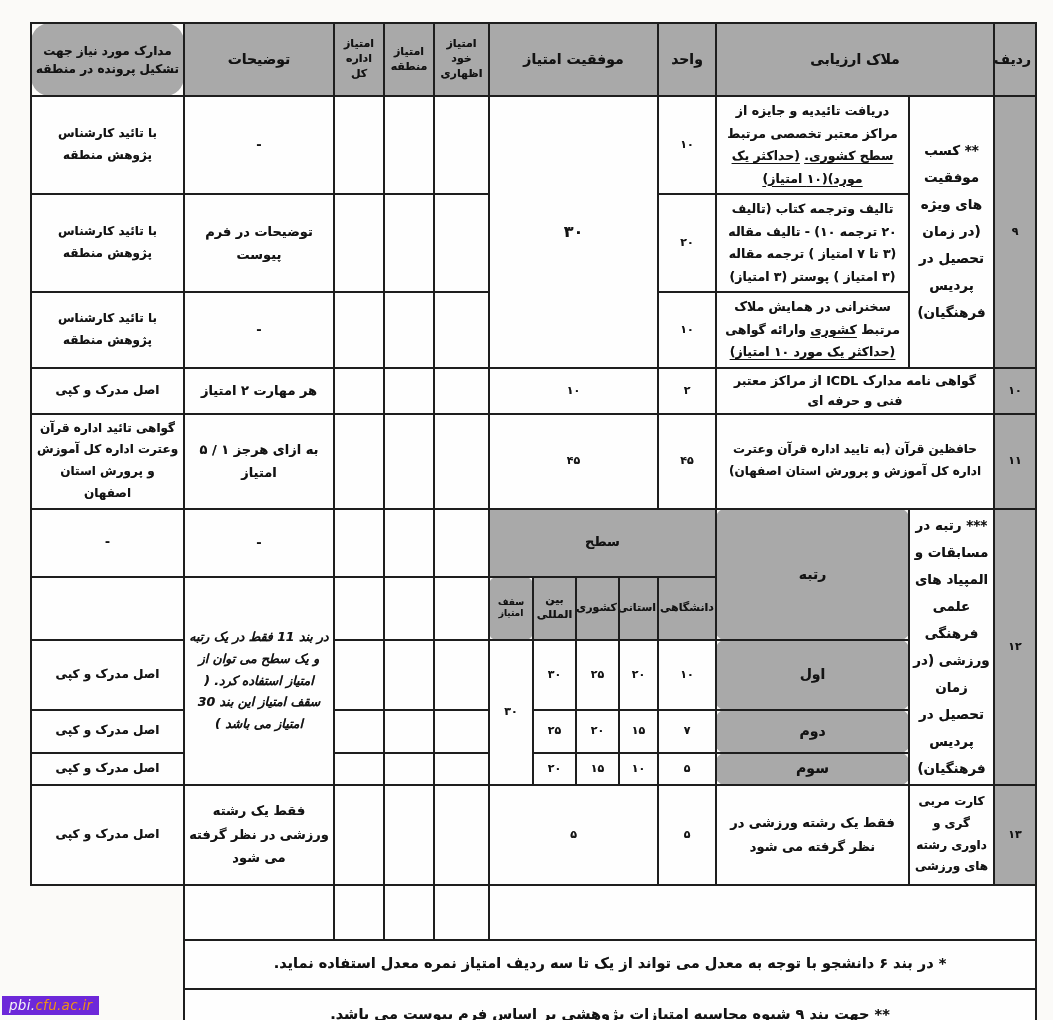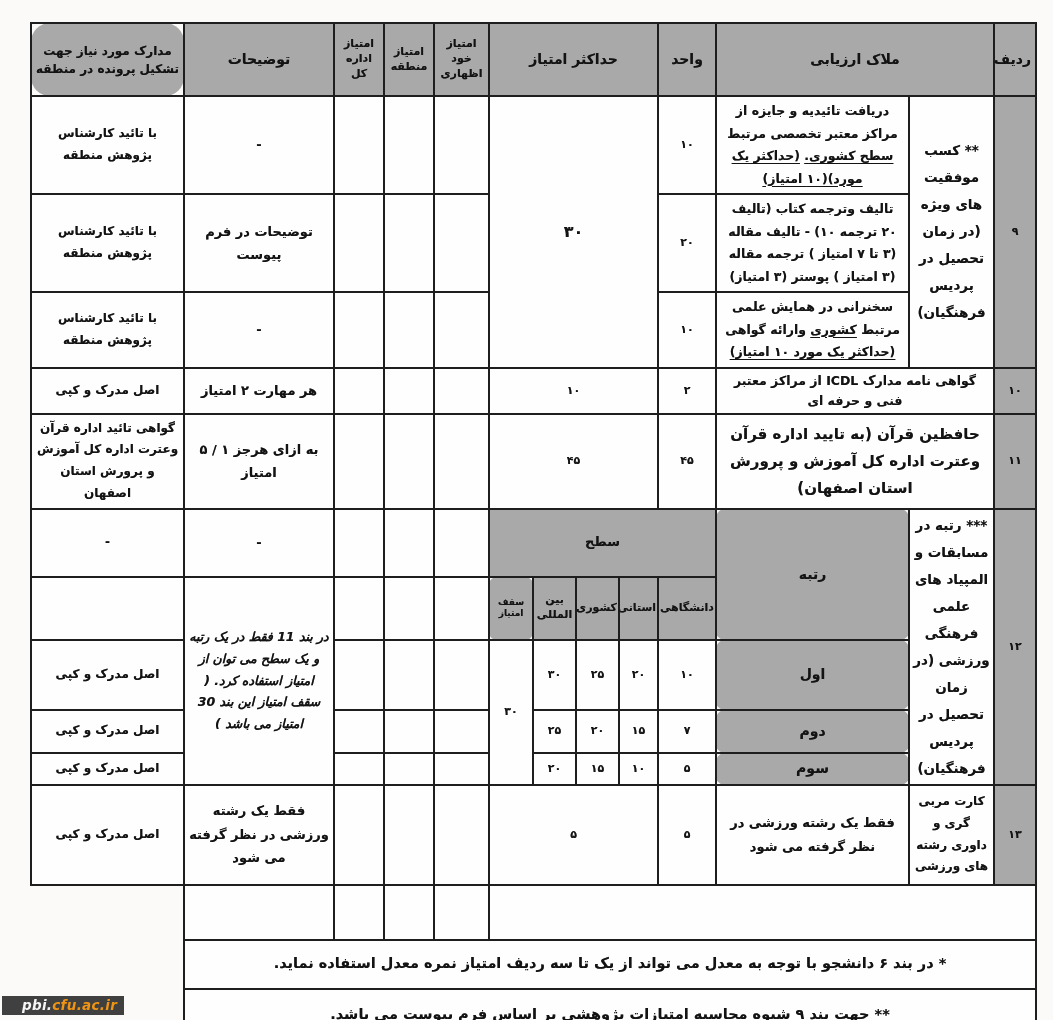--- a/index.html
+++ b/index.html
@@ -31,33 +31,33 @@
   td.hd,.gray{background:#a9a9a9;}
   td.hd{font-size:14px;line-height:1.5;}
   td.hd-sm{font-size:11px;line-height:1.35;padding:1px;}
   td.hd-xs{font-size:9px;line-height:1.2;padding:0;border-radius:8px;}
   td.madh{font-size:12px;border-radius:19px;}
   td.num{font-size:11px;}
   td.bignum{font-size:16px;}
   td.detail{font-size:12.5px;line-height:1.8;padding:3px 6px;}
   td.label9{font-size:13.5px;line-height:2.0;padding:2px 3px;margin-top:36px;}
   td.crit10{font-size:12.5px;margin-top:40px;}
-  td.crit11{font-size:15px;line-height:1.8;}
+  td.crit11{font-size:12px;line-height:1.8;}
   td.rotbe,.rank{font-size:14px;border-radius:9px;}
   td.toz{font-size:13px;line-height:1.8;}
   td.toz-latin{font-size:12.5px;line-height:1.75;font-style:italic;}
   td.mad{font-size:12px;line-height:1.8;}
   td.fn{font-size:14.5px;padding:10px 14px;}
   td.ghost{border:none;background:transparent;text-shadow:none;}
   .u{text-decoration:underline;text-underline-offset:3px;}
   .watermark{
     position:absolute;left:2px;bottom:5px;
-    background:#404040;
-    padding:1px 7px 2px 20px;
-    font-style:italic;font-weight:700;font-size:13.5px;
+    background:#6d28d9;
+    padding:1px 7px 2px 7px;
+    font-style:italic;font-weight:400;font-size:13.5px;
     letter-spacing:.3px;direction:ltr;
   }
   .watermark .wm-a{color:#f5f5f5;}
   .watermark .wm-b{color:#ef9413;}
 </style>
 </head>
 <body>
 
 <div class="page">
 
@@ -76,21 +76,21 @@
         <col style="width:50px">
         <col style="width:150px">
     <col style="width:153px">
   </colgroup>
 
   <tbody>
         <tr style="height:73px">
     <td class="hd">ردیف</td>
     <td class="hd" colspan="2">ملاک ارزیابی</td>
     <td class="hd">واحد</td>
-    <td class="hd" colspan="4">حداکثر امتیاز</td>
+    <td class="hd" colspan="4">موفقیت امتیاز</td>
     <td class="hd hd-sm">امتیاز خود اظهاری</td>
     <td class="hd hd-sm">امتیاز منطقه</td>
     <td class="hd hd-sm">امتیاز اداره کل</td>
     <td class="hd">توضیحات</td>
     <td class="hd madh">مدارک مورد نیاز جهت تشکیل پرونده در منطقه</td>
   </tr>
 
   <tr style="height:85px">
     <td class="gray num" rowspan="3">۹</td>
     <td class="label9" rowspan="3">** کسب موفقیت های ویژه (در زمان تحصیل در پردیس فرهنگیان)</td>
@@ -108,21 +108,21 @@
     <td class="detail">تالیف وترجمه کتاب (تالیف ۲۰ ترجمه ۱۰) - تالیف مقاله (۳ تا ۷ امتیاز ) ترجمه مقاله (۳ امتیاز )  پوستر (۳ امتیاز)</td>
     <td class="num">۲۰</td>
     <td></td>
     <td></td>
     <td></td>
     <td class="toz">توضیحات در فرم پیوست</td>
     <td class="mad">با تائید کارشناس پژوهش منطقه</td>
   </tr>
 
   <tr style="height:67px">
-    <td class="detail"><span>سخنرانی در همایش علمی مرتبط </span><span class="u">کشوری</span><span> وارائه گواهی </span><span class="u">(حداکثر یک مورد ۱۰ امتیاز)</span></td>
+    <td class="detail"><span>سخنرانی در همایش ملاک مرتبط </span><span class="u">کشوری</span><span> وارائه گواهی </span><span class="u">(حداکثر یک مورد ۱۰ امتیاز)</span></td>
     <td class="num">۱۰</td>
     <td></td>
     <td></td>
     <td></td>
     <td class="toz">-</td>
     <td class="mad">با تائید کارشناس پژوهش منطقه</td>
   </tr>
 
   <tr style="height:40px">
     <td class="gray num">۱۰</td>

